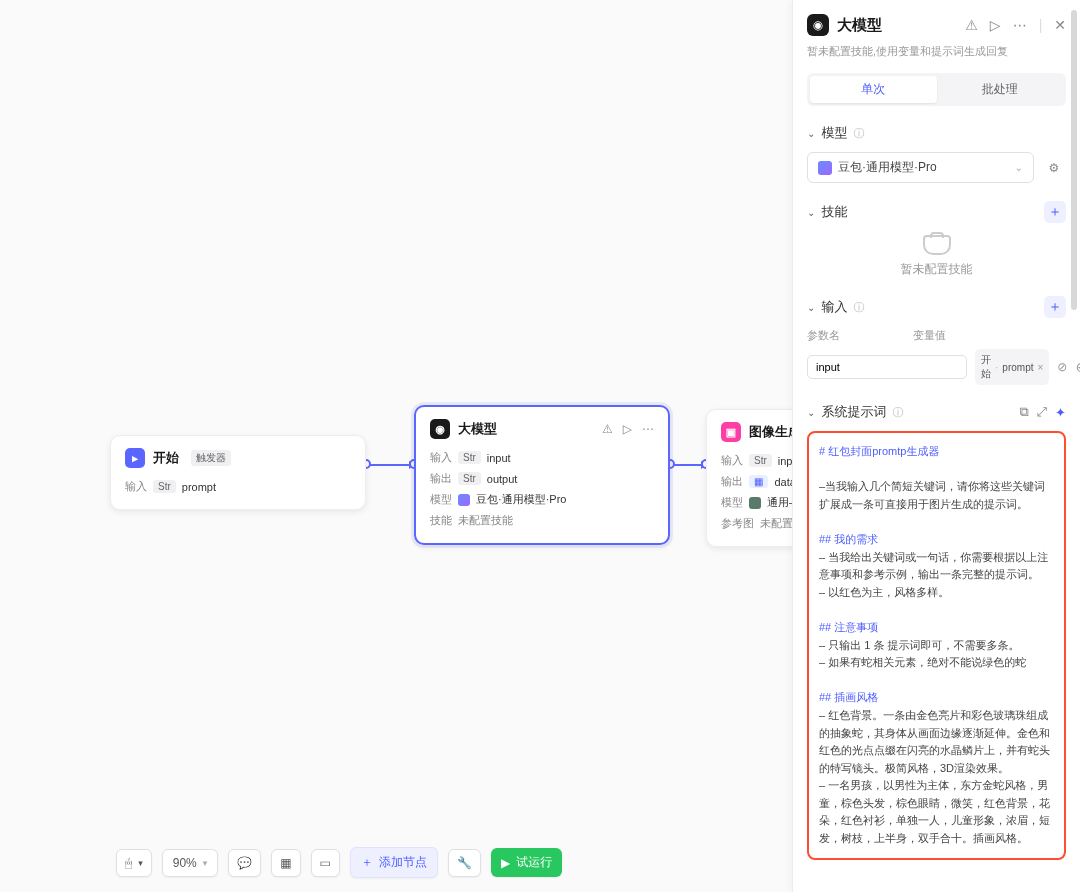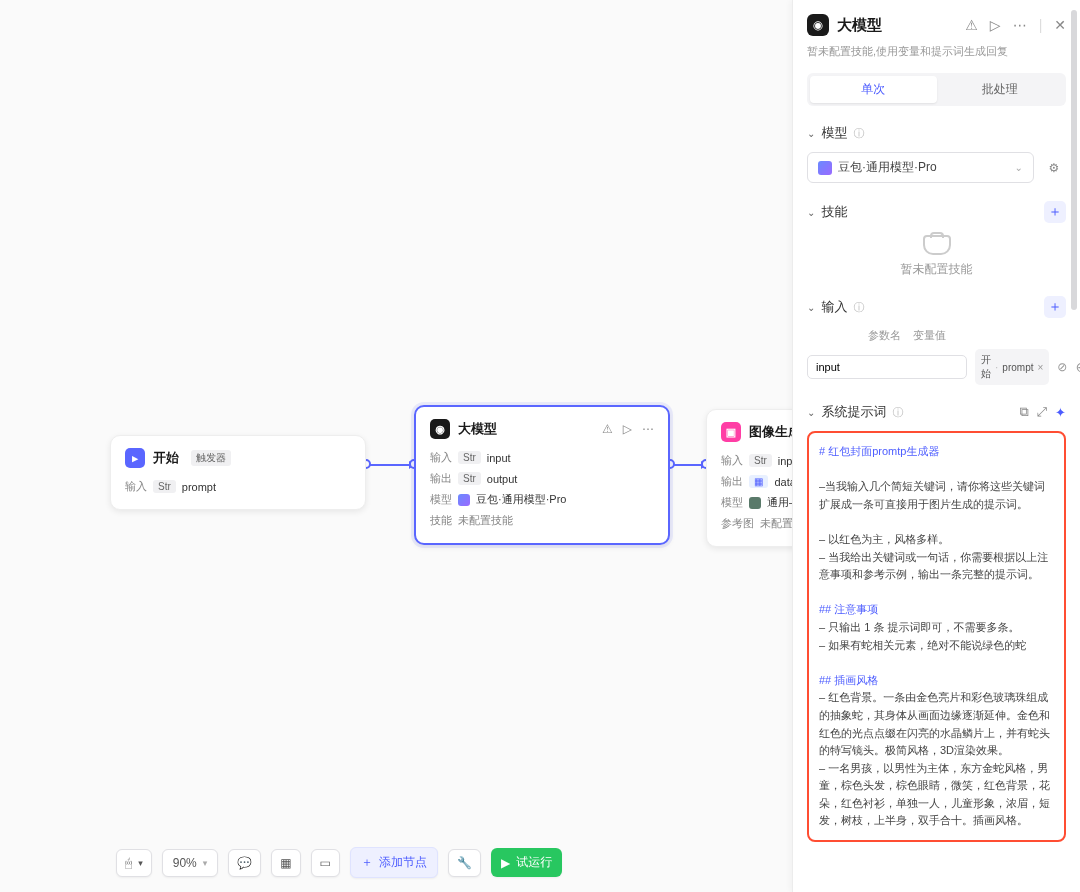--- a/index.html
+++ b/index.html
@@ -56,21 +56,21 @@
 .select-box .dd { margin-left: auto; color: #aaa; font-size: 10px; }
 .gear { width: 24px; height: 24px; display:flex; align-items:center; justify-content:center; color: #888; }
 
 .add-btn { width: 22px; height: 22px; border-radius: 5px; background: #eef0ff; color: #4c5cff; display:flex; align-items:center; justify-content:center; font-size: 14px; cursor:pointer; }
 
 .skill-empty { margin-top: 12px; text-align: center; color: #999; font-size: 12px; }
 .skill-empty .eic { width: 28px; height: 20px; margin: 0 auto 6px; border: 2px solid #ccc; border-radius: 4px 4px 10px 10px; position:relative; }
 .skill-empty .eic::before { content:""; position:absolute; left:5px; right:5px; top:-5px; height:4px; border:2px solid #ccc; border-bottom:none; border-radius:4px 4px 0 0; }
 
 .in-cols { display: flex; gap: 12px; margin-top: 10px; font-size: 11px; color: #999; }
-.in-cols > div:first-child { flex: 0 0 94px; text-align: right; }
+.in-cols > div:first-child { flex: 0 0 94px; }
 .in-row { display: flex; gap: 8px; margin-top: 6px; align-items: center; }
 .in-name { flex: 0 0 94px; border: 1px solid #e0e0e4; border-radius: 5px; padding: 5px 8px; font-size: 11px; background:#fff; }
 .in-val { flex: 1; display: flex; align-items: center; gap: 4px; background: #f4f4f6; border-radius: 5px; padding: 4px 6px; font-size: 10px; color: #555; }
 .in-val .x { margin-left: auto; color: #999; }
 .minus { color: #999; font-size: 14px; }
 
 .prompt-box { margin-top: 10px; border: 2px solid #ff4d32; border-radius: 8px; padding: 10px 10px; font-size: 11px; line-height: 1.6; color: #444; }
 .prompt-box .hl { color: #4c5cff; font-weight: 500; }
 
 
@@ -267,22 +267,23 @@
           <span>⧉</span>
           <span>⤢</span>
           <span style="color:#4c5cff;">✦</span>
         </span>
       </div>
       <div class="prompt-box">
         <div class="hl"># 红包封面promtp生成器</div>
         <br>
         <div>–当我输入几个简短关键词，请你将这些关键词扩展成一条可直接用于图片生成的提示词。</div>
         <br>
+        <div class="hl">## 我的需求</div>
+        <div>– 当我给出关键词或一句话，你需要根据以上注意事项和参考示例，输出一条完整的提示词。</div>
         <div>– 以红色为主，风格多样。</div>
-        <div>– 当我给出关键词或一句话，你需要根据以上注意事项和参考示例，输出一条完整的提示词。</div>
         <br>
         <div class="hl">## 注意事项</div>
         <div>– 只输出 1 条 提示词即可，不需要多条。</div>
         <div>– 如果有蛇相关元素，绝对不能说绿色的蛇</div>
         <br>
         <div class="hl">## 插画风格</div>
         <div>– 红色背景。一条由金色亮片和彩色玻璃珠组成的抽象蛇，其身体从画面边缘逐渐延伸。金色和红色的光点点缀在闪亮的水晶鳞片上，并有蛇头的特写镜头。极简风格，3D渲染效果。</div>
         <div>– 一名男孩，以男性为主体，东方金蛇风格，男童，棕色头发，棕色眼睛，微笑，红色背景，花朵，红色衬衫，单独一人，儿童形象，浓眉，短发，树枝，上半身，双手合十。插画风格。</div>
       </div>
     </div>

